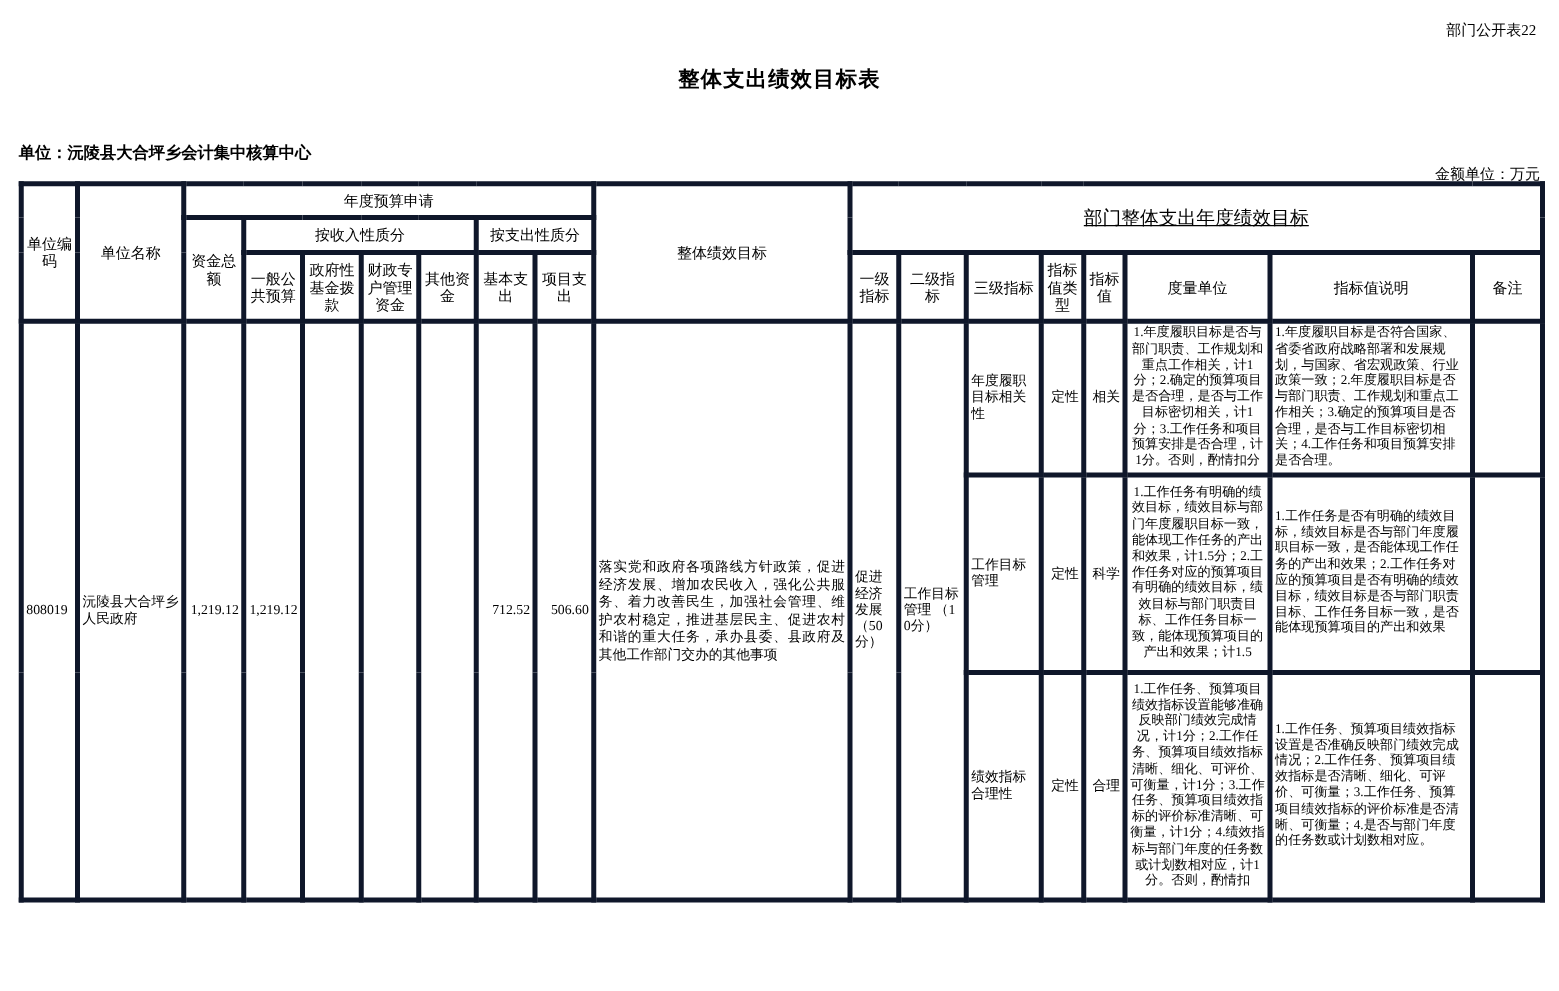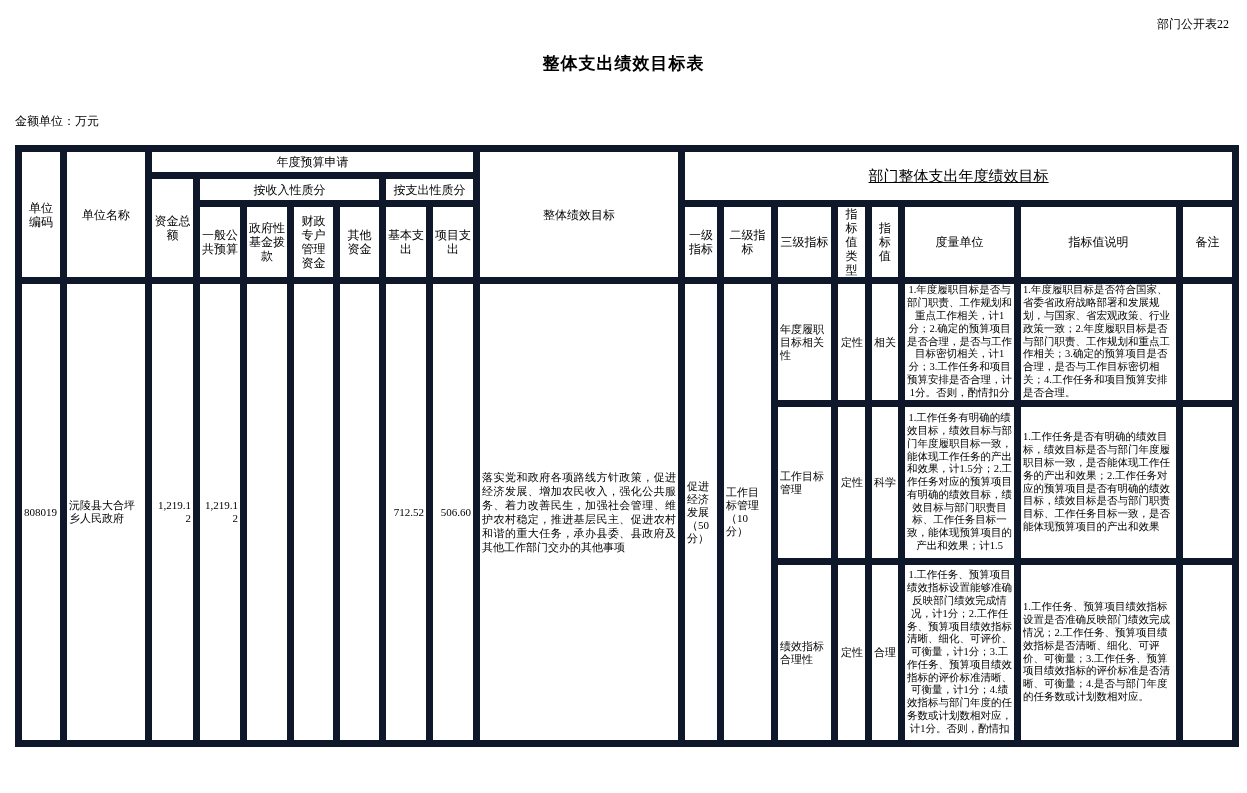--- a/index.html
+++ b/index.html
@@ -7,28 +7,28 @@
     width:1247px;height:793px;position:relative;overflow:hidden;
     font-family:"Liberation Serif","DejaVu Serif",serif;
     color:#000;
   }
   .doc-label{position:absolute;top:16px;right:18px;font-size:12px;}
   .page-title{position:absolute;top:52px;left:0;width:100%;text-align:center;
     font-size:17px;font-weight:bold;letter-spacing:1px;}
   .meta-row{position:absolute;top:113px;left:15px;right:15px;display:flex;
     justify-content:space-between;font-size:13px;}
   .meta-left{font-weight:bold;}
-  .meta-right{font-weight:normal;font-size:12px;}
+  .meta-right{font-weight:normal;font-size:12px;margin-top:18px;}
   table.perf{
     position:absolute;top:145px;left:15px;
     border-collapse:collapse;table-layout:fixed;width:1217px;
     border:2px solid #000;
   }
   table.perf td,table.perf th{
-    border:7px solid #0f172a;
+    border:4px solid #0f172a;
     vertical-align:middle;
     padding:0 2px;
     font-weight:normal;
     overflow:hidden;
     word-break:break-all;
   }
   th.h{font-size:12px;font-weight:bold;text-align:center;line-height:14px;}
   th.h-big{font-size:15px;font-weight:bold;text-align:center;text-decoration:underline;}
   td.c{text-align:right;font-size:11px;line-height:13px;}
   td.l{text-align:left;font-size:11px;line-height:13px;}
@@ -36,20 +36,21 @@
   td.goal{text-align:justify;font-size:11px;line-height:14px;padding:0 4px;}
   td.small-c{text-align:center;font-size:10.5px;line-height:12.8px;padding:0 2px;}
   td.small-l{text-align:left;font-size:10.5px;line-height:12.8px;padding:0 3px;}
 </style>
 </head>
 <body>
 
 <div class="doc-label">部门公开表22</div>
 <div class="page-title">整体支出绩效目标表</div>
 <div class="meta-row">
+  <span class="meta-left">单位：沅陵县大合坪乡会计集中核算中心</span>
   <span class="meta-right">金额单位：万元</span>
 </div>
 
 <table class="perf">
   <colgroup>
     <col style="width:45px">
       <col style="width:85px">
       <col style="width:48px">
     <col style="width:47px">
       <col style="width:47px">

